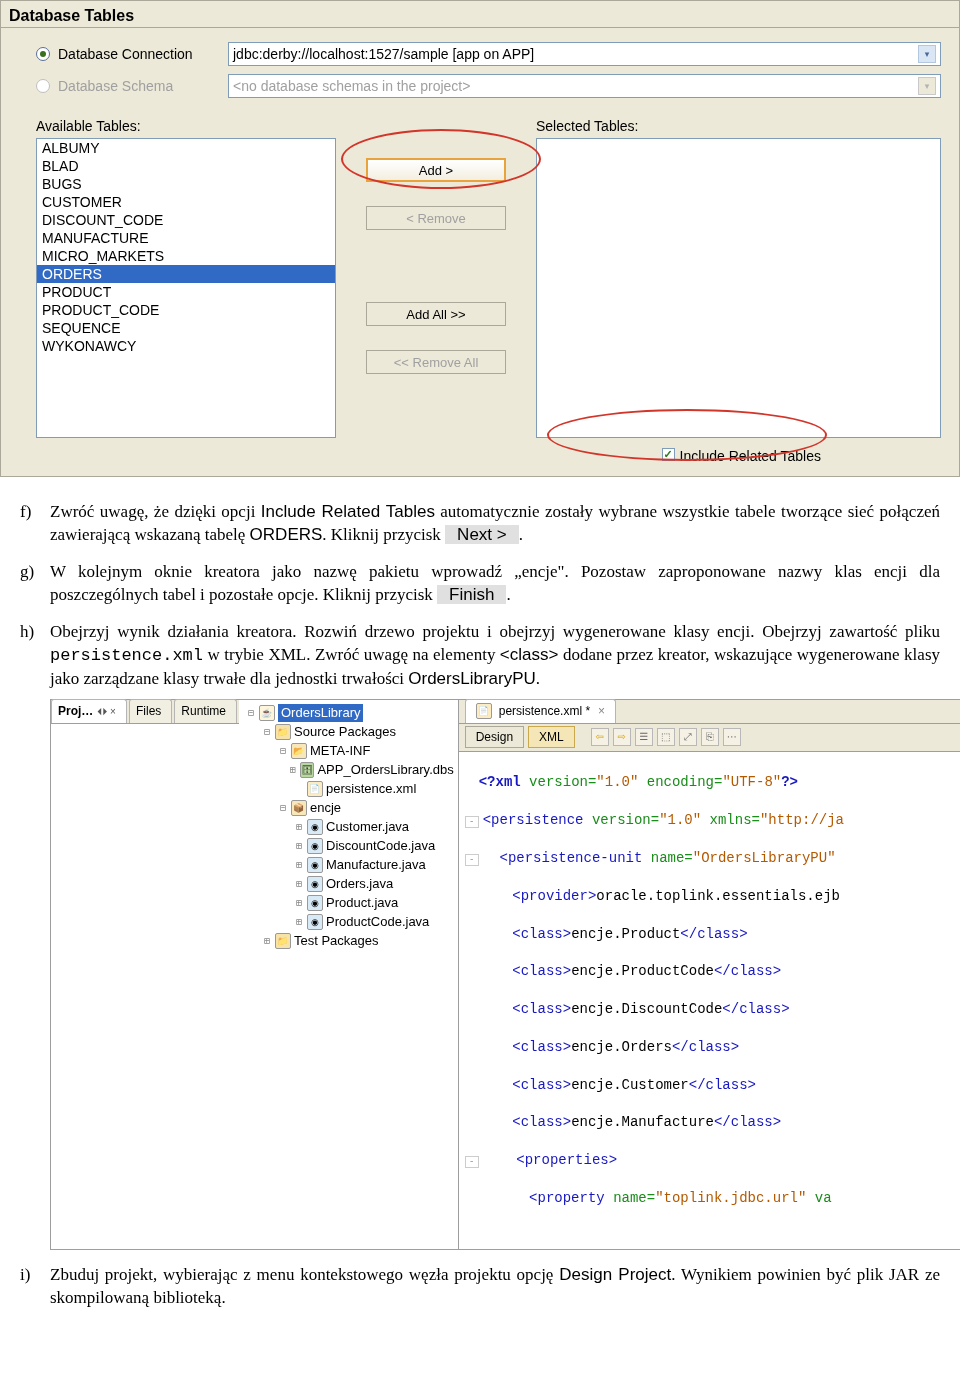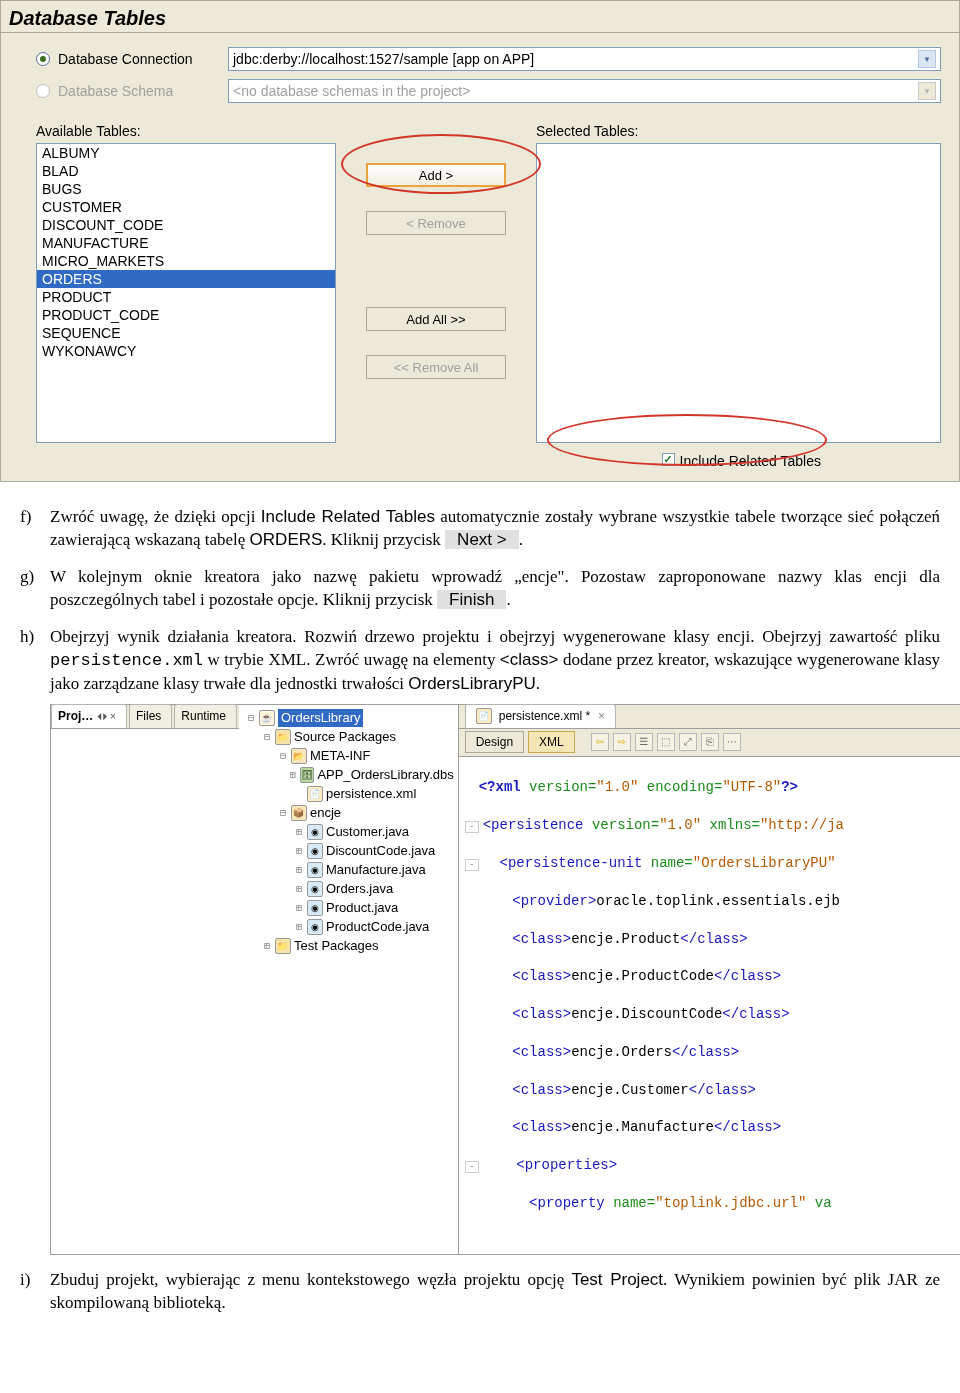--- a/index.html
+++ b/index.html
@@ -1,20 +1,20 @@
 <!DOCTYPE html>
 <html><head>
 <meta charset="utf-8">
 <style>
   * { box-sizing: border-box; }
   body { margin: 0; font-family: "Segoe UI", Tahoma, sans-serif; font-size: 14px; color: #000; background: #fff; }
   
   
   .wizard { background: #ece9d8; border: 1px solid #aca899; width: 960px; }
-  .wizard-title { font-weight: bold; padding: 6px 8px 2px; font-size: 20px; font-style: italic; }
+  .wizard-title { font-weight: bold; padding: 6px 8px 2px; font-size: 16px; }
   .wizard-title-underline { border-bottom: 1px solid #aca899; margin: 0 0 12px 0; }
   .row { display: flex; align-items: center; padding: 2px 18px 6px 35px; }
   .radio-dot { width: 14px; height: 14px; border-radius: 50%; border: 1px solid #5a6f98; background: #fff; display: inline-flex; align-items: center; justify-content: center; margin-right: 8px; flex: none; }
   .radio-dot.selected::after { content: ""; width: 6px; height: 6px; border-radius: 50%; background: #3a6f1f; display: block; }
   .radio-dot.disabled { border-color: #bfbfbf; }
   .row-label { width: 170px; }
   .row-label.disabled { color: #a0a0a0; }
   .combo { flex: 1; background: #fff; border: 1px solid #7f9db9; height: 24px; display: flex; align-items: center; padding: 0 4px; justify-content: space-between; }
   .combo.disabled { color: #a0a0a0; }
   .combo-btn { width: 18px; height: 18px; background: #dbe6f4; border: 1px solid #b4c7e0; display: flex; align-items: center; justify-content: center; font-size: 9px; color: #4a6a9c; }
@@ -313,17 +313,17 @@
 <div><span class="gutter-fold">-</span><span class="xml-tag">    &lt;properties&gt;</span></div>
 <div><span style="display:inline-block;width:14px"></span><span class="xml-tag">      &lt;property </span><span class="xml-attr">name=</span><span class="xml-val">"toplink.jdbc.url"</span><span class="xml-attr"> va</span></div>
       </div>
     </div>
   </div>
 
   <ol style="margin-top:14px;">
     <li>
       <span class="marker">i)</span>
       <span class="li-body">
-        <span>Zbuduj projekt, wybierając z menu kontekstowego węzła projektu opcję </span><span class="sans">Test Project</span><span>. Wynikiem powinien być plik JAR ze skompilowaną biblioteką.</span>
+        <span>Zbuduj projekt, wybierając z menu kontekstowego węzła projektu opcję </span><span class="sans">Design Project</span><span>. Wynikiem powinien być plik JAR ze skompilowaną biblioteką.</span>
       </span>
     </li>
   </ol>
 </div>
 
 </body></html>

